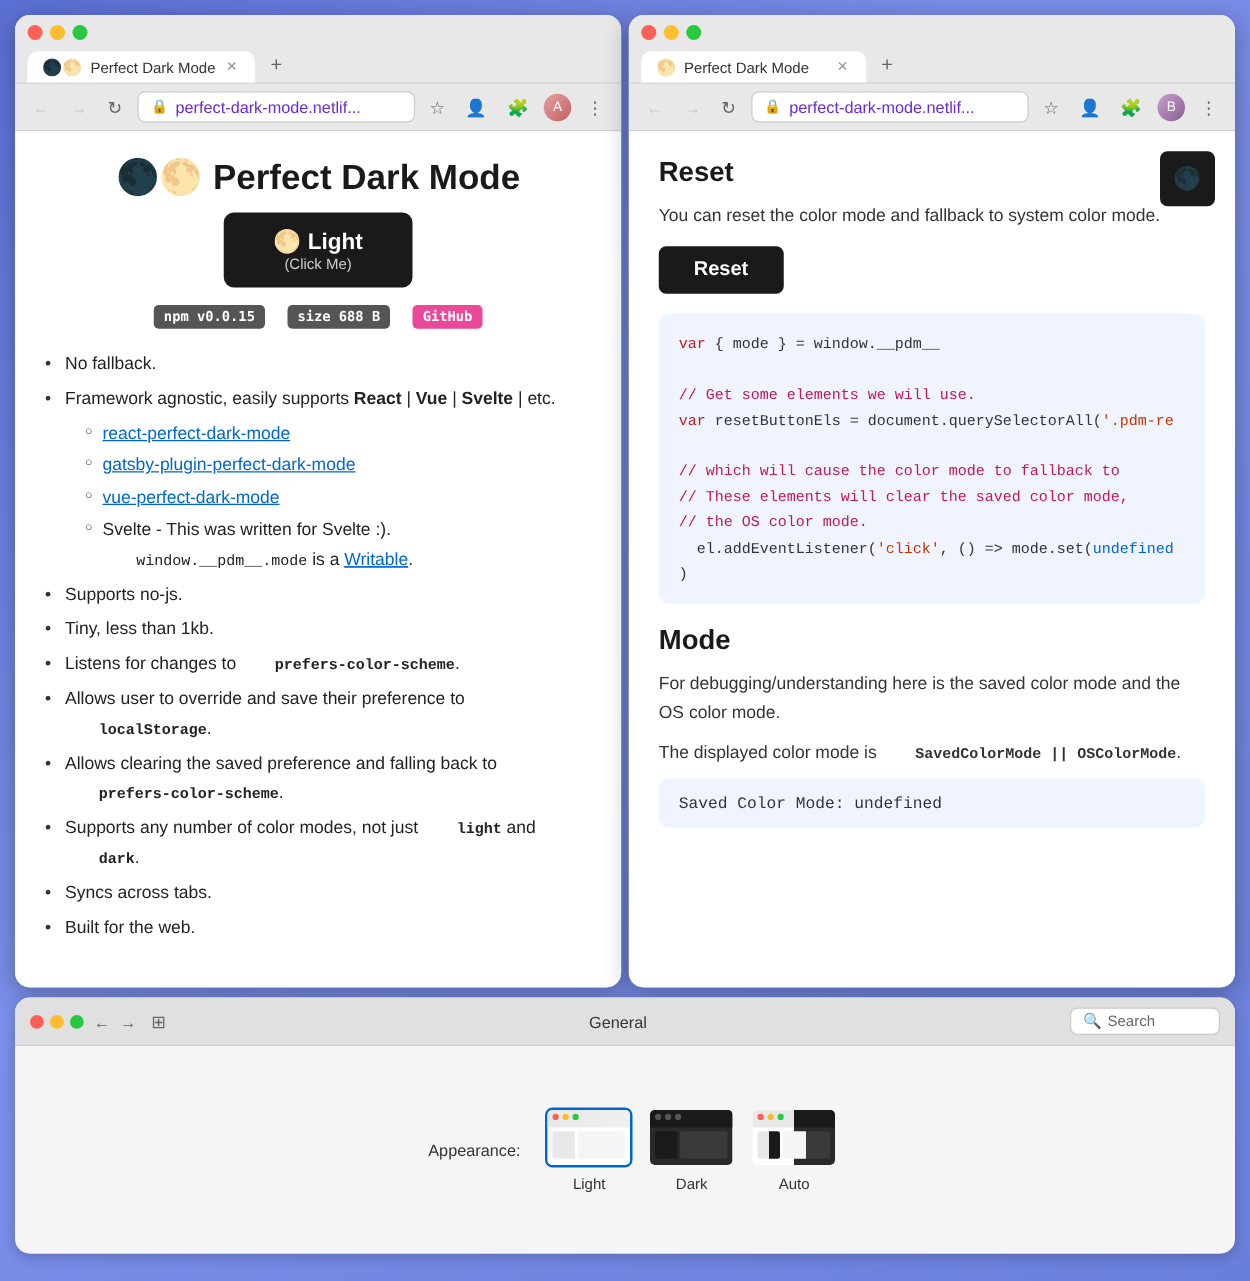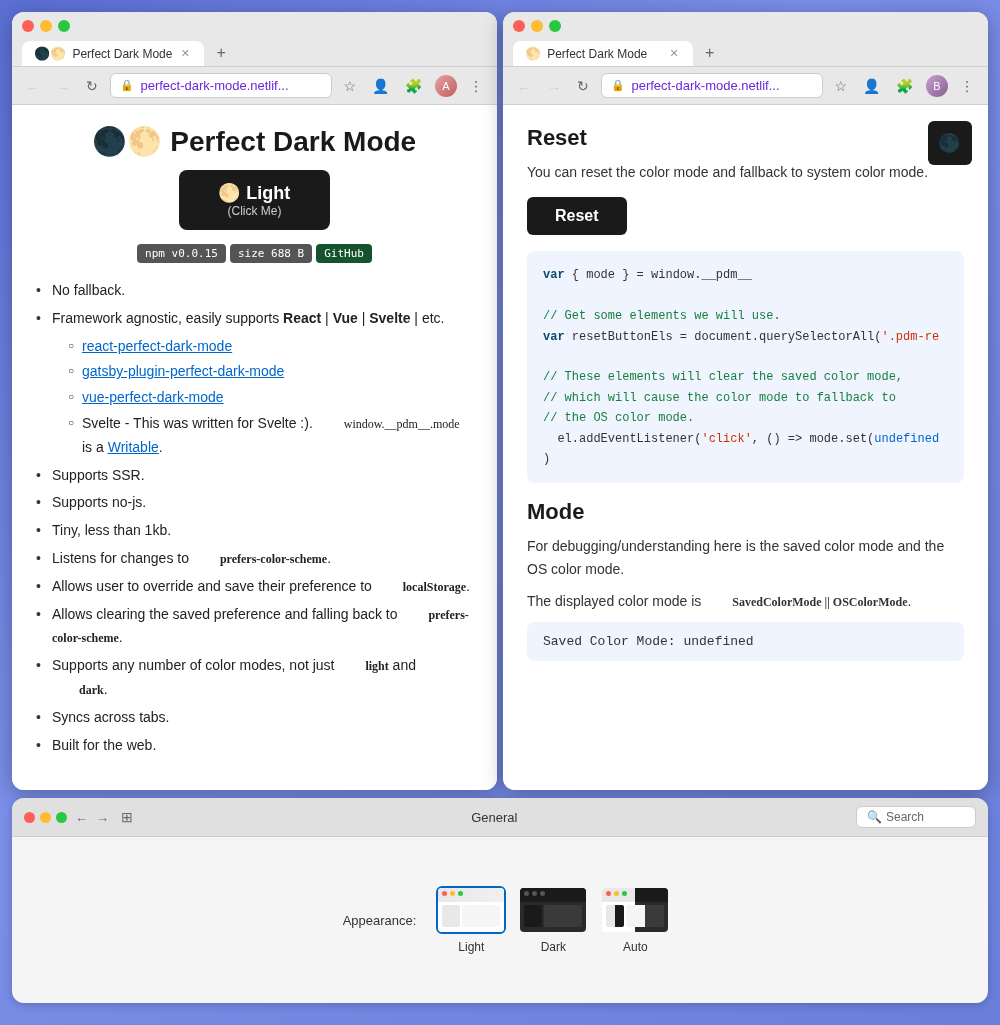--- a/index.html
+++ b/index.html
@@ -215,34 +215,35 @@
     .light-button .subtitle {
       display: block;
       font-size: 12px;
       font-weight: 400;
       color: #ccc;
     }
 
     .badges {
       display: flex;
       justify-content: center;
-      gap: 4px;
+      gap: 18px;
       margin-bottom: 16px;
+      font-weight: bold;
     }
 
     .badge {
       background: #555;
       color: #fff;
       font-size: 11px;
       padding: 3px 8px;
       border-radius: 4px;
       font-family: monospace;
     }
 
-    .badge.github { background: #14532d; }
+    .badge.github { background: #ec4899; }
 
     
     .feature-list {
       list-style: none;
       padding: 0;
       font-size: 14px;
       line-height: 1.7;
       color: #222;
     }
 
@@ -343,24 +344,24 @@
       border-radius: 8px;
       padding: 14px 16px;
       font-family: 'Menlo', 'Courier New', monospace;
       font-size: 12px;
       line-height: 1.7;
       margin-bottom: 16px;
       overflow-x: hidden;
     }
 
     .code-line { display: block; color: #333; }
-    .code-keyword { color: #0c4a6e; font-weight: 700; }
+    .code-keyword { color: #b91c1c; font-weight: 400; }
     .code-var { color: #0066cc; }
     .code-string { color: #cc3300; }
-    .code-comment { color: #15803d; }
+    .code-comment { color: #be185d; }
     .code-punct { color: #333; }
 
     .mode-section { margin-top: 8px; }
 
     .mode-desc {
       font-size: 14px;
       color: #333;
       line-height: 1.6;
       margin-bottom: 10px;
     }
@@ -599,21 +600,21 @@
     }
 
     .thumb-auto-main {
       flex: 1;
       background: linear-gradient(90deg, #f5f5f5 50%, #3a3a3a 50%);
       height: 22px;
       border-radius: 2px;
     }
 
     code, .mono {
-      font-family: Liberation Serif, serif;
+      font-family: Liberation Mono, monospace;
       font-size: 12px;
       padding-left: 27px;
     }
   </style>
 </head>
 <body>
 
 <div class="browsers-row">
 
   <div class="browser-window left">
@@ -666,21 +667,20 @@
       <ul class="feature-list">
         <li>No fallback.</li>
         <li>Framework agnostic, easily supports <strong>React</strong> | <strong>Vue</strong> | <strong>Svelte</strong> | etc.
           <ul>
             <li><span class="link-style">react-perfect-dark-mode</span></li>
             <li><span class="link-style">gatsby-plugin-perfect-dark-mode</span></li>
             <li><span class="link-style">vue-perfect-dark-mode</span></li>
             <li>Svelte - This was written for Svelte :). <code>window.__pdm__.mode</code> is a <span class="link-style"><u>Writable</u></span>.</li>
           </ul>
         </li>
-        <li>Supports SSR.</li>
         <li>Supports no-js.</li>
         <li>Tiny, less than 1kb.</li>
         <li>Listens for changes to <strong><code>prefers-color-scheme</code></strong>.</li>
         <li>Allows user to override and save their preference to <strong><code>localStorage</code></strong>.</li>
         <li>Allows clearing the saved preference and falling back to <strong><code>prefers-color-scheme</code></strong>.</li>
         <li>Supports any number of color modes, not just <strong><code>light</code></strong> and <strong><code>dark</code></strong>.</li>
         <li>Syncs across tabs.</li>
         <li>Built for the web.</li>
       </ul>
 
@@ -723,22 +723,22 @@
       <h2 class="section-title">Reset</h2>
       <button class="emoji-button-black">🌑</button>
       <p class="section-desc">You can reset the color mode and fallback to system color mode.</p>
       <button class="reset-button">Reset</button>
       <div class="code-block">
         <span class="code-line"><span class="code-keyword">var</span> <span class="code-punct">{ mode } =</span> window.__pdm__</span>
         <span class="code-line">&nbsp;</span>
         <span class="code-line"><span class="code-comment">// Get some elements we will use.</span></span>
         <span class="code-line"><span class="code-keyword">var</span> resetButtonEls = document.querySelectorAll(<span class="code-string">'.pdm-re</span></span>
         <span class="code-line">&nbsp;</span>
+        <span class="code-line"><span class="code-comment">// which will cause the color mode to fallback to</span></span>
         <span class="code-line"><span class="code-comment">// These elements will clear the saved color mode,</span></span>
-        <span class="code-line"><span class="code-comment">// which will cause the color mode to fallback to</span></span>
         <span class="code-line"><span class="code-comment">// the OS color mode.</span></span>
         <span class="code-line">&nbsp;&nbsp;el.addEventListener(<span class="code-string">'click'</span>, () =&gt; mode.set(<span class="code-var">undefined</span></span>
         <span class="code-line">)</span>
       </div>
       <div class="mode-section">
         <h2 class="section-title">Mode</h2>
         <p class="mode-desc">For debugging/understanding here is the saved color mode and the OS color mode.</p>
         <p class="mode-desc">
           The displayed color mode is <strong><code>SavedColorMode || OSColorMode</code></strong>.
         </p>

